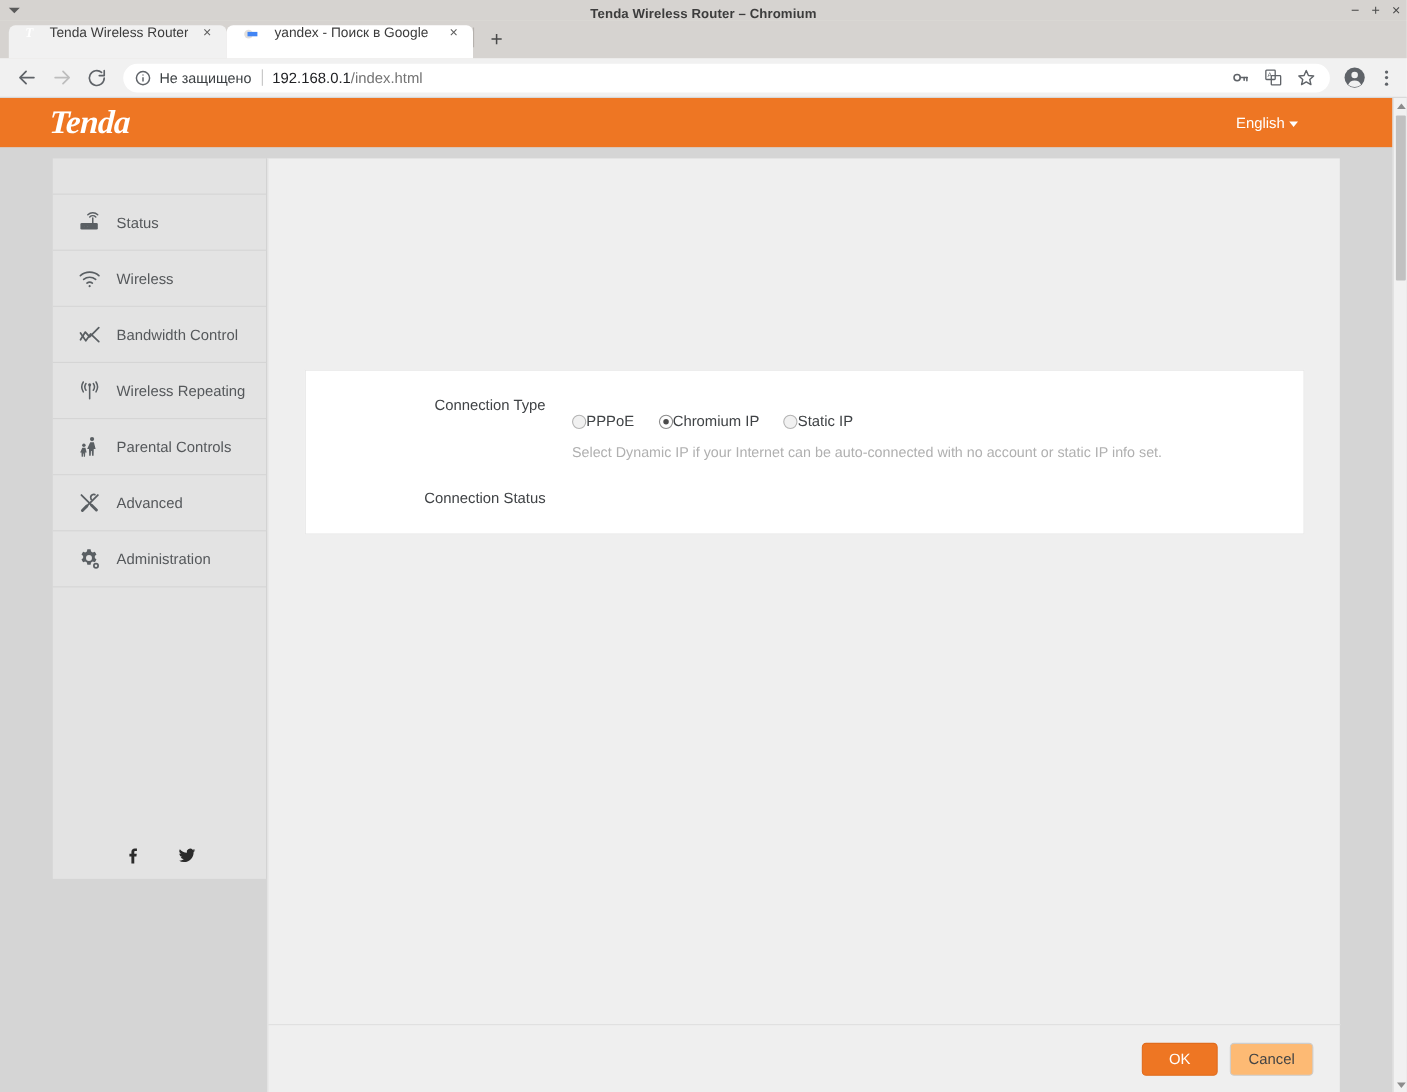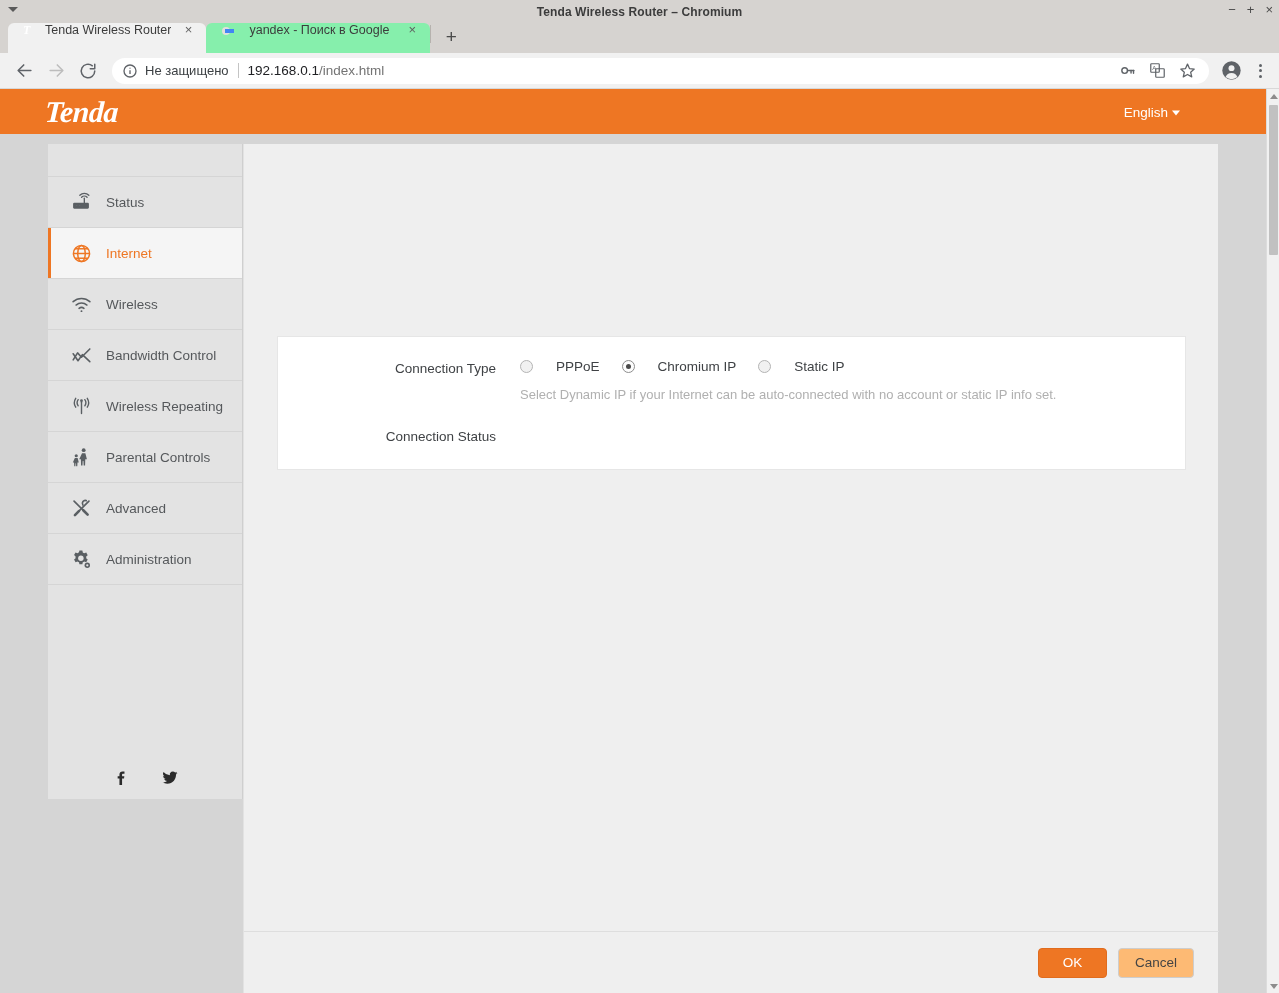--- a/index.html
+++ b/index.html
@@ -43,21 +43,21 @@
     position: relative;
   }
   .tab {
     height: 30px; display: flex; align-items: flex-start;
     padding: 0 10px 0 12px; gap: 9px;
     border-radius: 6px 6px 0 0;
     min-width: 190px; max-width: 230px;
     position: relative;
   }
   .tab.active { background: #f1f1f1; }
-  .tab.inactive { background: #86efac; gap: 15px; }
+  .tab.inactive { background: #ffffff; gap: 15px; }
   .tab-favicon { width: 16px; height: 16px; flex: 0 0 16px; position: relative; }
   .favicon-tenda {
     width: 16px; height: 16px; border-radius: 3px;
     background: #f0842a; position: relative; overflow: hidden;
   }
   .favicon-tenda::after {
     content: "T"; position: absolute; left: 3px; top: 0px;
     font-size: 12px; font-weight: bold; color: #fff;
     font-style: italic; font-family: "Liberation Serif", serif;
   }
@@ -229,21 +229,21 @@
   }
   .form-row:last-child { padding-bottom: 22px; }
   .row-label {
     width: 242px; flex: 0 0 242px; text-align: right;
     padding-right: 24px;
     font-size: 13.5px; color: #3f4245; line-height: 20px;
   }
   .row-body { flex: 1; padding-right: 30px; }
   .radio-group { display: flex; align-items: center; gap: 0; }
   .radio-opt {
-    display: flex; align-items: center; gap: 23px; margin-right: 22px;
+    display: flex; align-items: flex-end; gap: 0; margin-right: 22px; margin-top: 16px;
   }
   .radio-dot {
     width: 13px; height: 13px; border-radius: 50%;
     background: #f1f1f1; border: 1px solid #b4b4b4;
     position: relative; flex: 0 0 13px;
   }
   .radio-dot.checked { background: #fdfdfd; border-color: #8d8d8d; }
   .radio-dot.checked::after {
     content: ""; position: absolute; left: 3px; top: 3px;
     width: 5px; height: 5px; border-radius: 50%; background: #4a4a4a;
@@ -423,32 +423,20 @@
                   <circle cx="6.5" cy="16.5" r="1" fill="#e3e3e3"></circle>
                   <circle cx="10" cy="16.5" r="1" fill="#e3e3e3"></circle>
                   <line x1="16" y1="13" x2="16" y2="7.5"></line>
                   <path d="M12.7 6.3a4.7 4.7 0 0 1 6.6 0"></path>
                   <path d="M10.6 3.9a7.7 7.7 0 0 1 10.8 0"></path>
                 </svg>
             </span>
             <span class="nav-label">Status</span>
           </div>
 
-          <div class="nav-item active">
-            <span class="nav-icon">
-              <svg width="21" height="21" viewBox="0 0 24 24" fill="none" stroke="currentColor" stroke-width="1.7">
-                  <circle cx="12" cy="12" r="9.2"></circle>
-                  <ellipse cx="12" cy="12" rx="4.3" ry="9.2"></ellipse>
-                  <line x1="2.8" y1="12" x2="21.2" y2="12"></line>
-                  <line x1="4.4" y1="6.6" x2="19.6" y2="6.6"></line>
-                  <line x1="4.4" y1="17.4" x2="19.6" y2="17.4"></line>
-                </svg>
-            </span>
-            <span class="nav-label">Internet</span>
-          </div>
 
           <div class="nav-item">
             <span class="nav-icon">
               <svg width="21" height="21" viewBox="0 0 24 24" fill="none" stroke="currentColor" stroke-width="1.8" stroke-linecap="round">
                   <path d="M2.4 8.7a14.5 14.5 0 0 1 19.2 0"></path>
                   <path d="M5.8 12.6a9.6 9.6 0 0 1 12.4 0"></path>
                   <path d="M9.2 16.4a4.6 4.6 0 0 1 5.6 0"></path>
                   <circle cx="12" cy="19.6" r="1.1" fill="currentColor" stroke="none"></circle>
                 </svg>
             </span>

